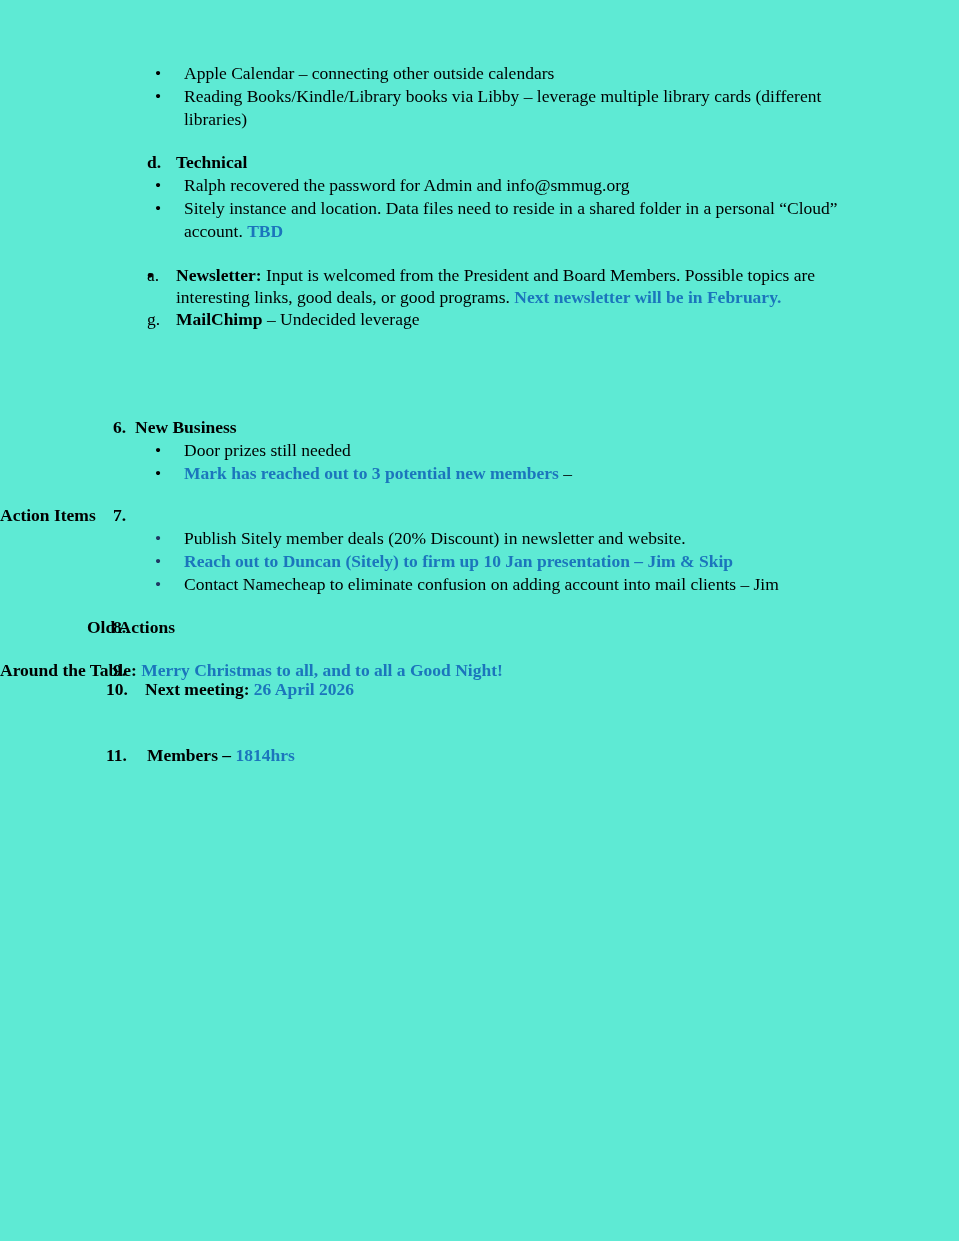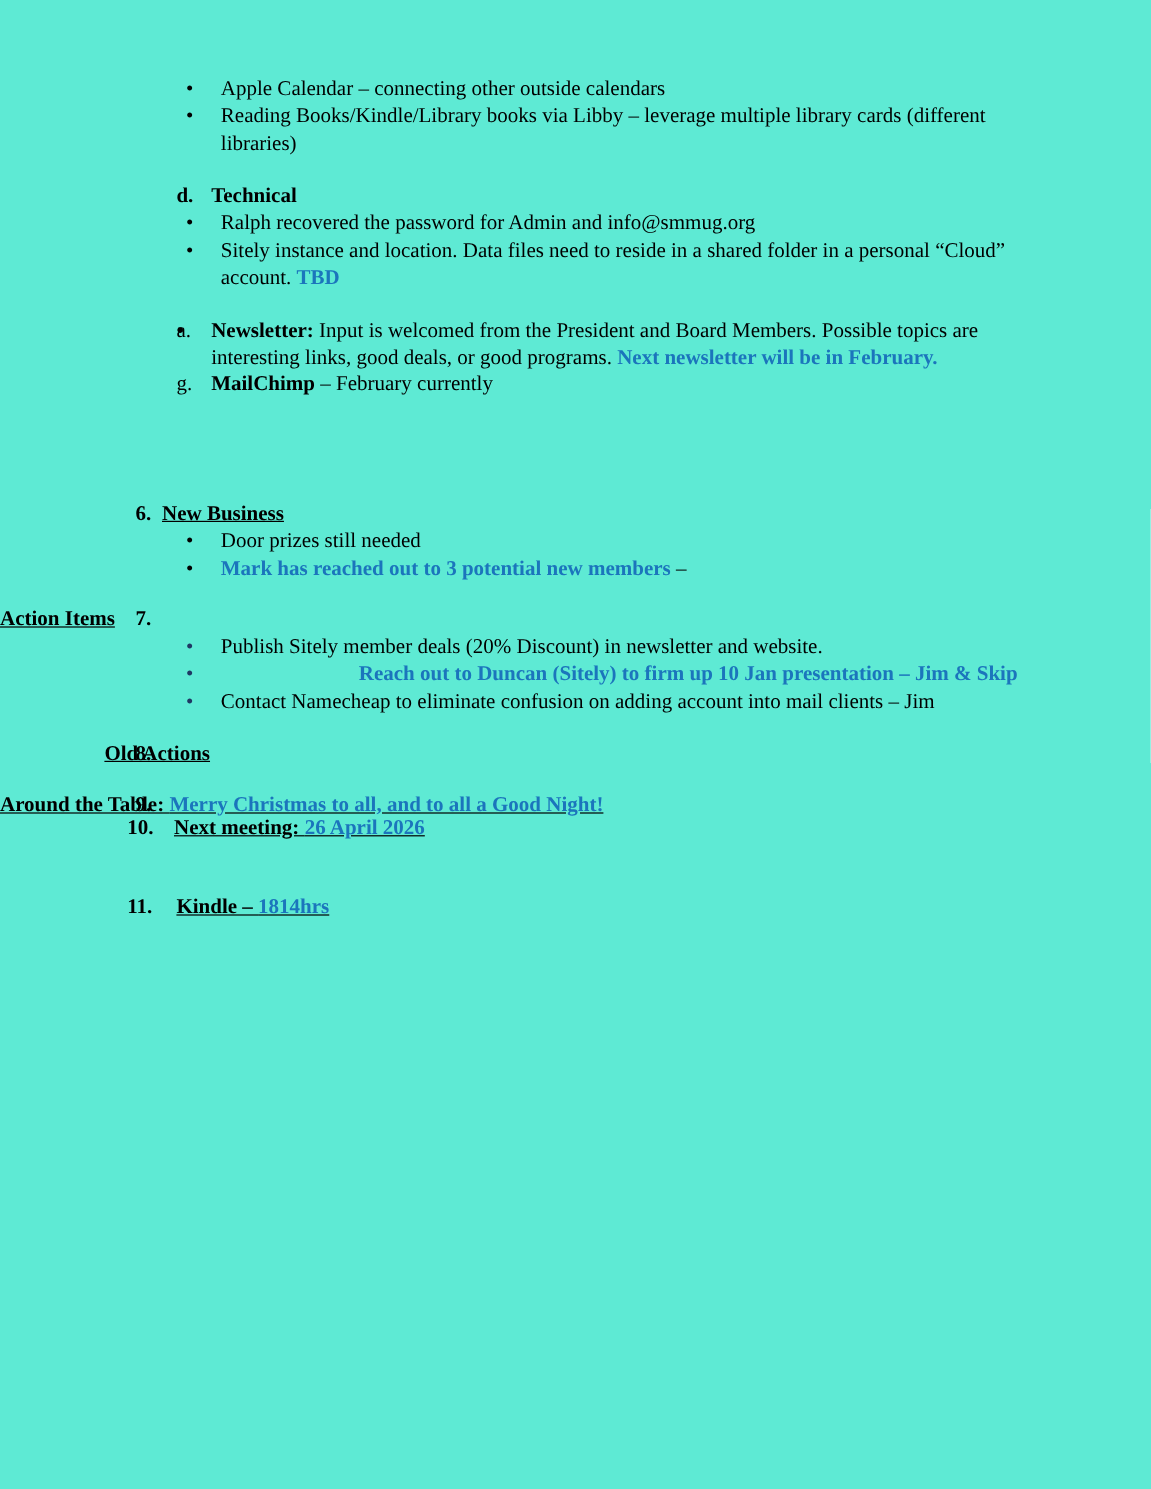--- a/index.html
+++ b/index.html
@@ -20,26 +20,26 @@
   
   .lvB{padding-left:184px;padding-right:111px;}
   .lvB>.m{position:absolute;left:155px;top:0;}
   
   .lvA{padding-left:176px;padding-right:115px;}
   .lvA>.m{position:absolute;left:147px;top:0;}
   .bullet::before{content:"\2022";}
   .boldbullet::before{content:"\2022";font-weight:bold;}
   .navy{color:var(--navy);}
   .bold{font-weight:bold;}
-  .blue{color:var(--blue);font-weight:bold;text-align:right;}
+  .blue{color:var(--blue);font-weight:bold;}
   .lh22{line-height:22px;}
   
   .nrow{position:relative;font-weight:bold;}
   .nrow>.m{position:absolute;left:113px;top:0;}
-  .nrow>.t{display:block;text-decoration:underline;}
+  .nrow>.t{display:block;}
 </style>
 </head>
 <body>
 
 <div class="page">
 
   <section class="blk" style="top:62px">
     <div class="li lvB">
       <span class="m bullet"></span>
       <div class="t">Apple Calendar – connecting other outside calendars</div>
@@ -68,21 +68,21 @@
   <section class="blk lh22" style="top:264px">
     <div class="li lvA">
       <span class="m boldbullet"></span>
     </div>
     <div class="li lvA">
       <span class="m">a.</span>
       <div class="t"><span class="bold">Newsletter: </span><span>Input is welcomed from the President and Board Members. Possible topics are interesting links, good deals, or good programs. </span><span class="blue">Next newsletter will be in February.</span></div>
     </div>
     <div class="li lvA">
       <span class="m">g.</span>
-      <div class="t"><span class="bold">MailChimp</span><span> – February currently</span></div>
+      <div class="t"><span class="bold">MailChimp</span><span> – Undecided leverage</span></div>
     </div>
   </section>
 
   <section class="blk" style="top:416px">
     <div class="nrow">
       <span class="m">6.</span>
       <span class="t" style="padding-left:135px">New Business</span>
     </div>
     <div class="li lvB">
       <span class="m bullet"></span>
@@ -130,17 +130,17 @@
   <section class="blk" style="top:678px">
     <div class="nrow">
       <span class="m" style="left:106px">10.</span>
       <span class="t" style="padding-left:145px"><span>Next meeting: </span><span class="blue">26 April 2026</span></span>
     </div>
   </section>
 
   <section class="blk" style="top:744px">
     <div class="nrow">
       <span class="m" style="left:106px">11.</span>
-      <span class="t" style="padding-left:147px"><span>Kindle – </span><span class="blue">1814hrs</span></span>
+      <span class="t" style="padding-left:147px"><span>Members – </span><span class="blue">1814hrs</span></span>
     </div>
   </section>
 
 </div>
 
 </body></html>

